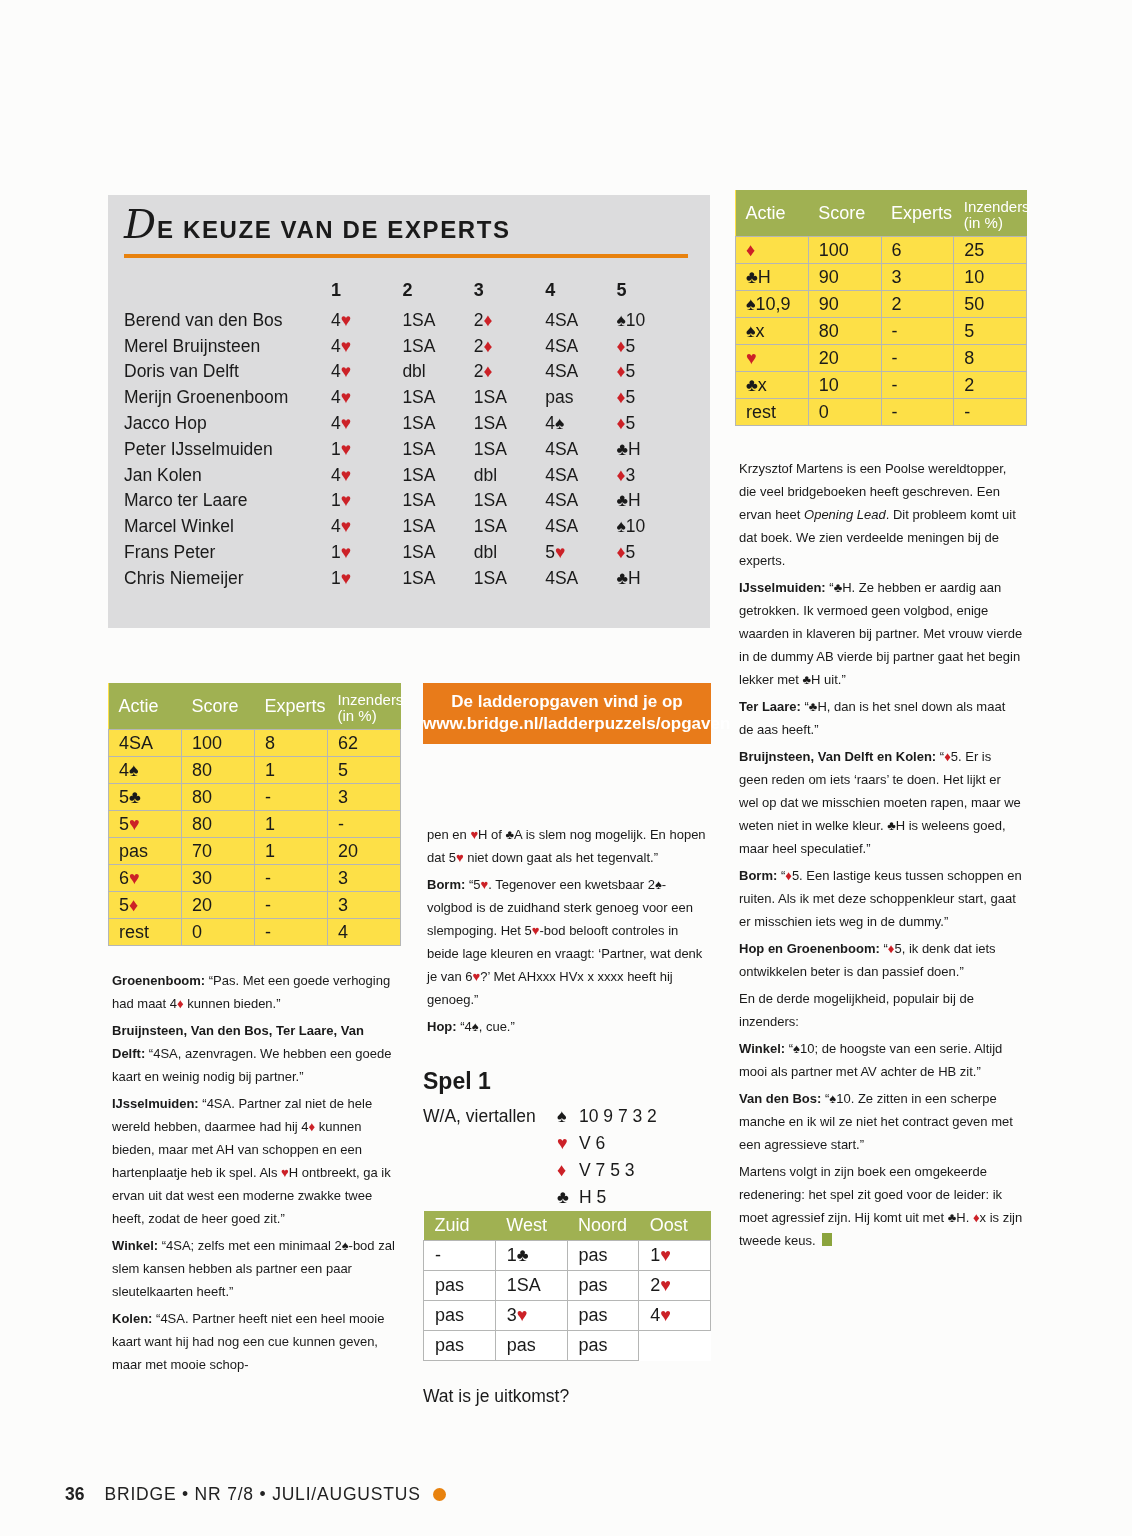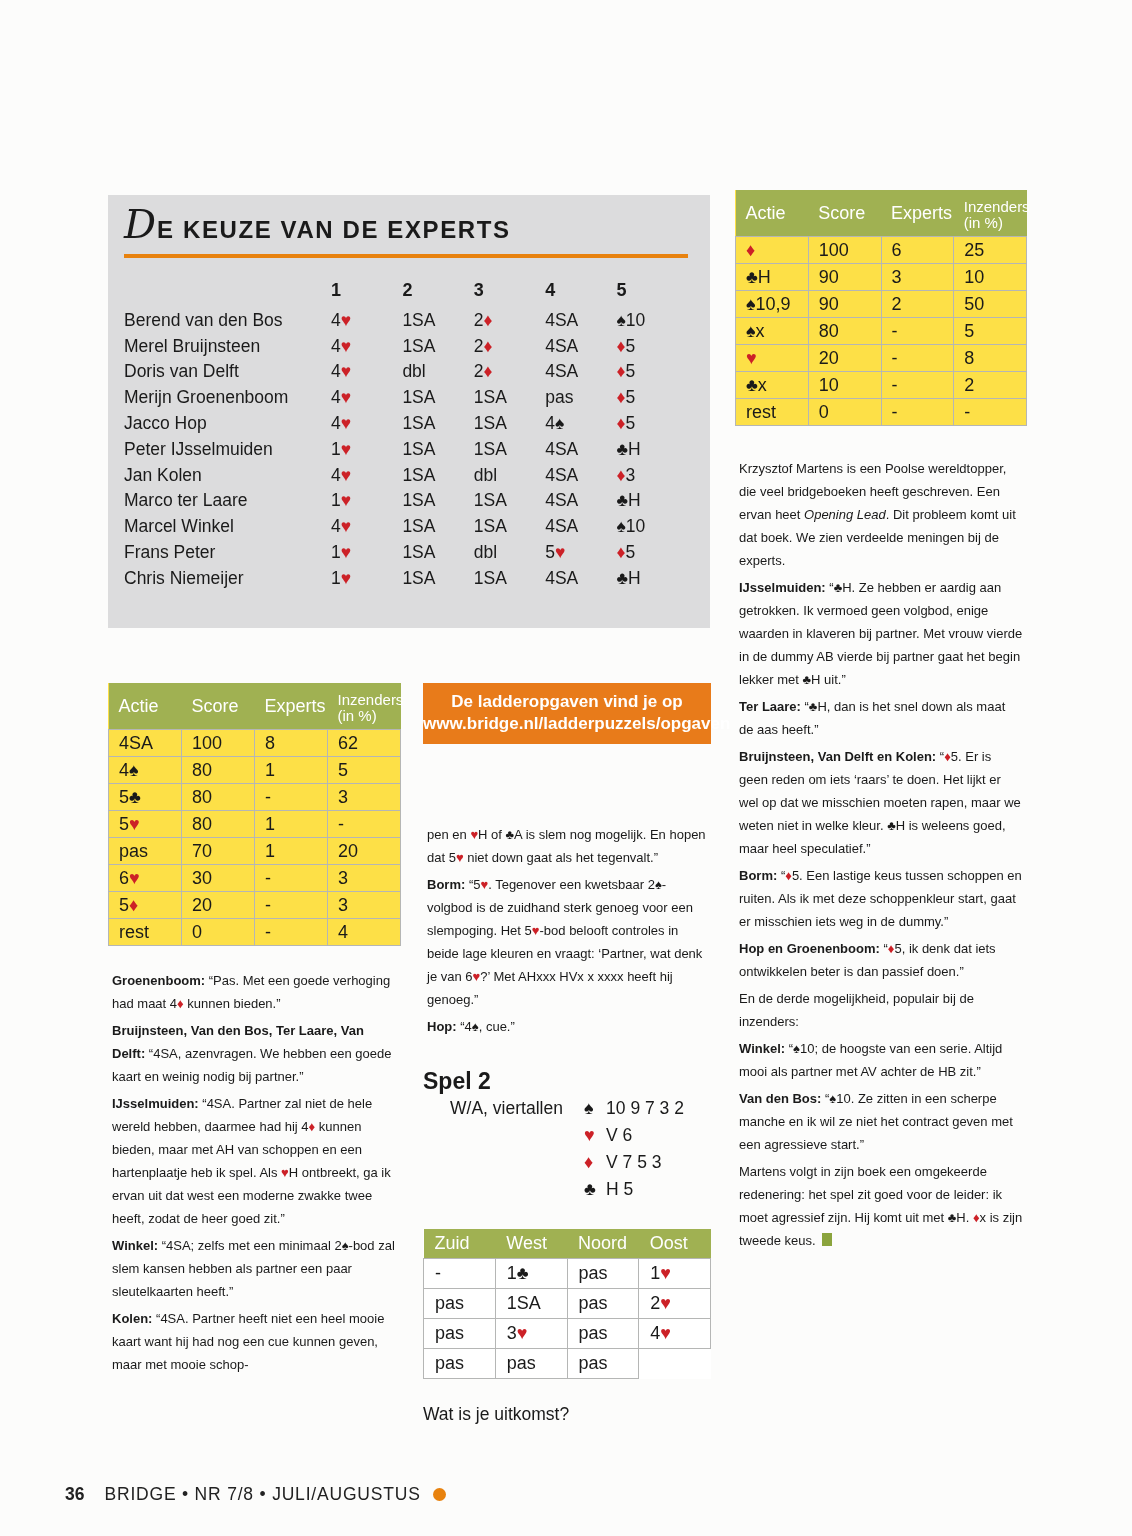--- a/index.html
+++ b/index.html
@@ -70,27 +70,27 @@
 
   
   .orange-box{
     background:var(--box-orange);color:#fff;font-weight:bold;text-align:center;
     font-size:17px;line-height:22px;padding:8px 0 9px;
   }
 
   
   .mid-paras{margin-top:79px;}
   .spel-title{font-weight:bold;font-size:23px;margin:30px 0 0;}
-  .deal{display:flex;font-size:17.5px;justify-content:center;}
+  .deal{display:flex;margin-top:8px;font-size:17.5px;}
   .deal-label{width:134px;line-height:27px;}
   .hand-row{line-height:27px;white-space:nowrap;}
   .hand-suit{display:inline-block;width:22px;font-size:18px;}
 
   
-  .bidding{border-collapse:collapse;background:#fff;width:100%;table-layout:fixed;margin-top:26px;}
+  .bidding{border-collapse:collapse;background:#fff;width:100%;table-layout:fixed;}
   .bidding th{
     background:var(--green);color:#fff;font-weight:normal;text-align:left;
     font-size:18px;padding:4px 0 4px 11px;
   }
   .bidding td{
     border:1px solid var(--border);font-size:18px;padding:3px 0 3px 11px;height:23px;
   }
   .bidding td.noborder{border:none;background:transparent;}
   .question{margin:25px 0 0;font-size:17.5px;}
 
@@ -295,21 +295,21 @@
 <div class="col-mid">
   <div class="orange-box">
     <span>De ladderopgaven vind je op</span><br>
     <span>www.bridge.nl/ladderpuzzels/opgaven</span>
   </div>
   <div class="paragraphs mid-paras" id="mid-paras">
       <p><span class="t">pen en <span class="rs">♥</span>H of <span class="bs">♣</span>A is slem nog mogelijk. En hopen dat 5<span class="rs">♥</span> niet down gaat als het tegenvalt.”</span></p>
       <p><span class="b">Borm:</span><span class="t"> “5<span class="rs">♥</span>. Tegenover een kwetsbaar 2<span class="bs">♠</span>-volgbod is de zuidhand sterk genoeg voor een slempoging. Het 5<span class="rs">♥</span>-bod belooft controles in beide lage kleuren en vraagt: ‘Partner, wat denk je van 6<span class="rs">♥</span>?’ Met AHxxx HVx x xxxx heeft hij genoeg.”</span></p>
       <p><span class="b">Hop:</span><span class="t"> “4<span class="bs">♠</span>, cue.”</span></p>
     </div>
-  <h3 class="spel-title">Spel 2</h3>
+  <h3 class="spel-title">Spel 1</h3>
   <div class="deal">
     <div class="deal-label">W/A, viertallen</div>
     <div id="hand">
         <div class="hand-row"><span class="hand-suit"><span class="bs">♠</span></span>10 9 7 3 2</div>
         <div class="hand-row"><span class="hand-suit"><span class="rs">♥</span></span>V 6</div>
         <div class="hand-row"><span class="hand-suit"><span class="rs">♦</span></span>V 7 5 3</div>
         <div class="hand-row"><span class="hand-suit"><span class="bs">♣</span></span>H 5</div>
       </div>
   </div>
   <table class="bidding" id="bidding">

